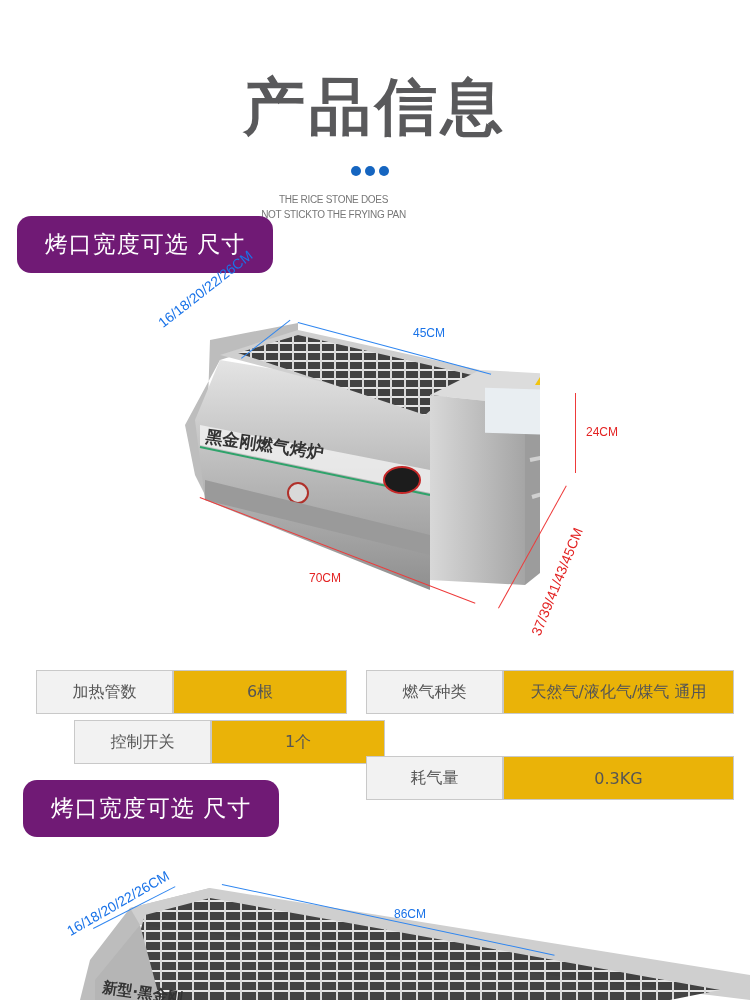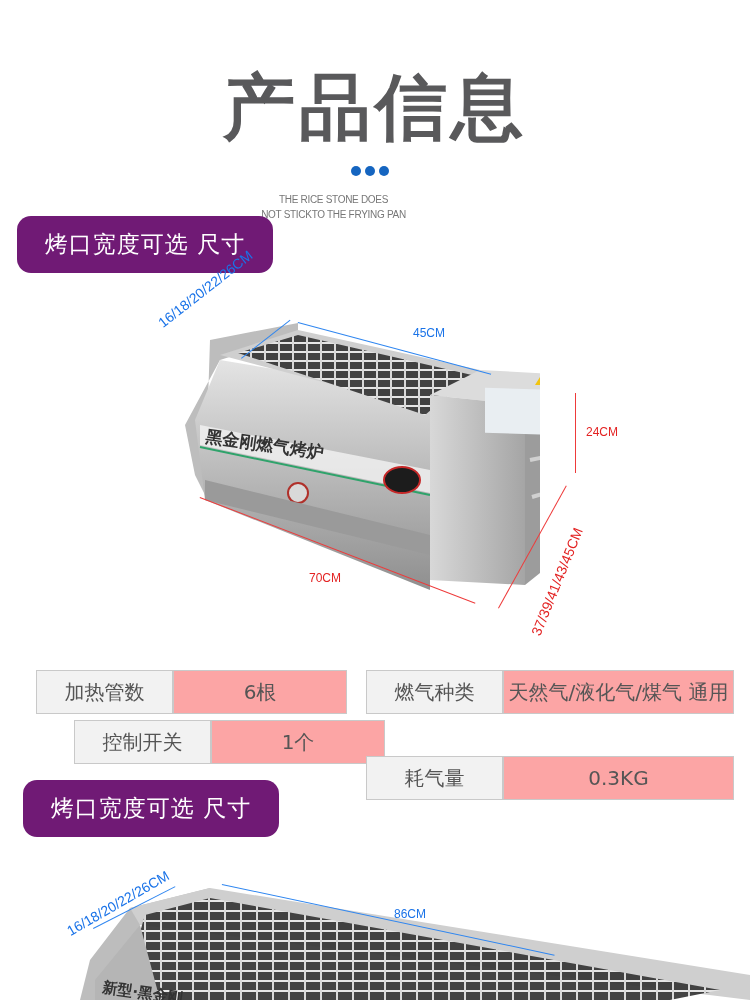--- a/index.html
+++ b/index.html
@@ -1,20 +1,20 @@
 <!DOCTYPE html>
 <html><head>
 <meta charset="utf-8">
 <style>
   * { box-sizing: border-box; margin: 0; padding: 0; }
   html, body { width: 750px; height: 1000px; overflow: hidden; background: #ffffff; }
   body { position: relative; font-family: "DejaVu Sans", "Liberation Sans", sans-serif; color: #555; }
 
   .title { position: absolute; left: 0; width: 750px; top: 62px; text-align: center;
-    font-size: 72px; font-weight: bold; color: #59595b; letter-spacing: 4px; line-height: 90px; }
+    font-size: 62px; font-weight: bold; color: #59595b; letter-spacing: 4px; line-height: 90px; }
   .dots { position: absolute; left: 351px; top: 166px; display: flex; gap: 4px; }
   .dots span { width: 10px; height: 10px; border-radius: 50%; background: #1565c0; display: block; }
   .subtitle { position: absolute; left: 0; width: 667px; top: 192px; text-align: center;
     font-family: "Liberation Sans", sans-serif; font-size: 10px; color: #777; line-height: 15px; letter-spacing: -0.3px; }
 
   .badge { position: absolute; background: #701a75; color: #fff; border-radius: 14px;
     font-size: 23px; display: flex; align-items: center; justify-content: center; letter-spacing: 1px; }
   .badge-1 { left: 17px; top: 216px; width: 256px; height: 57px; }
   .badge-2 { left: 23px; top: 780px; width: 256px; height: 57px; }
 
@@ -23,23 +23,23 @@
   .red { color: #e32222; }
   .line { position: absolute; height: 1px; transform-origin: 0 0; }
   .line.b { background: #2f86f0; }
   .line.r { background: #ee3a3a; }
   .vline { position: absolute; width: 1px; background: #ee3a3a; }
 
   
   .grill { position: absolute; }
   .spec-table { position: absolute; display: grid; grid-template-columns: 137px 172px; border: 1px solid #c9c9c9; }
   .spec-table.right { grid-template-columns: 137px 229px; }
-  .cell { height: 42px; display: flex; align-items: center; justify-content: center; font-size: 20px; color: #555; }
+  .cell { height: 42px; display: flex; align-items: center; justify-content: center; font-size: 16px; color: #555; }
   .cell.lab { background: #f2f2f2; border-right: 2px solid #c9c9c9; }
-  .cell.val { background: #fca5a5; }
+  .cell.val { background: #eab308; }
 </style>
 </head>
 <body>
 
 <div class="title">产品信息</div>
 <div class="dots">
   <span></span>
   <span></span>
   <span></span>
 </div>

